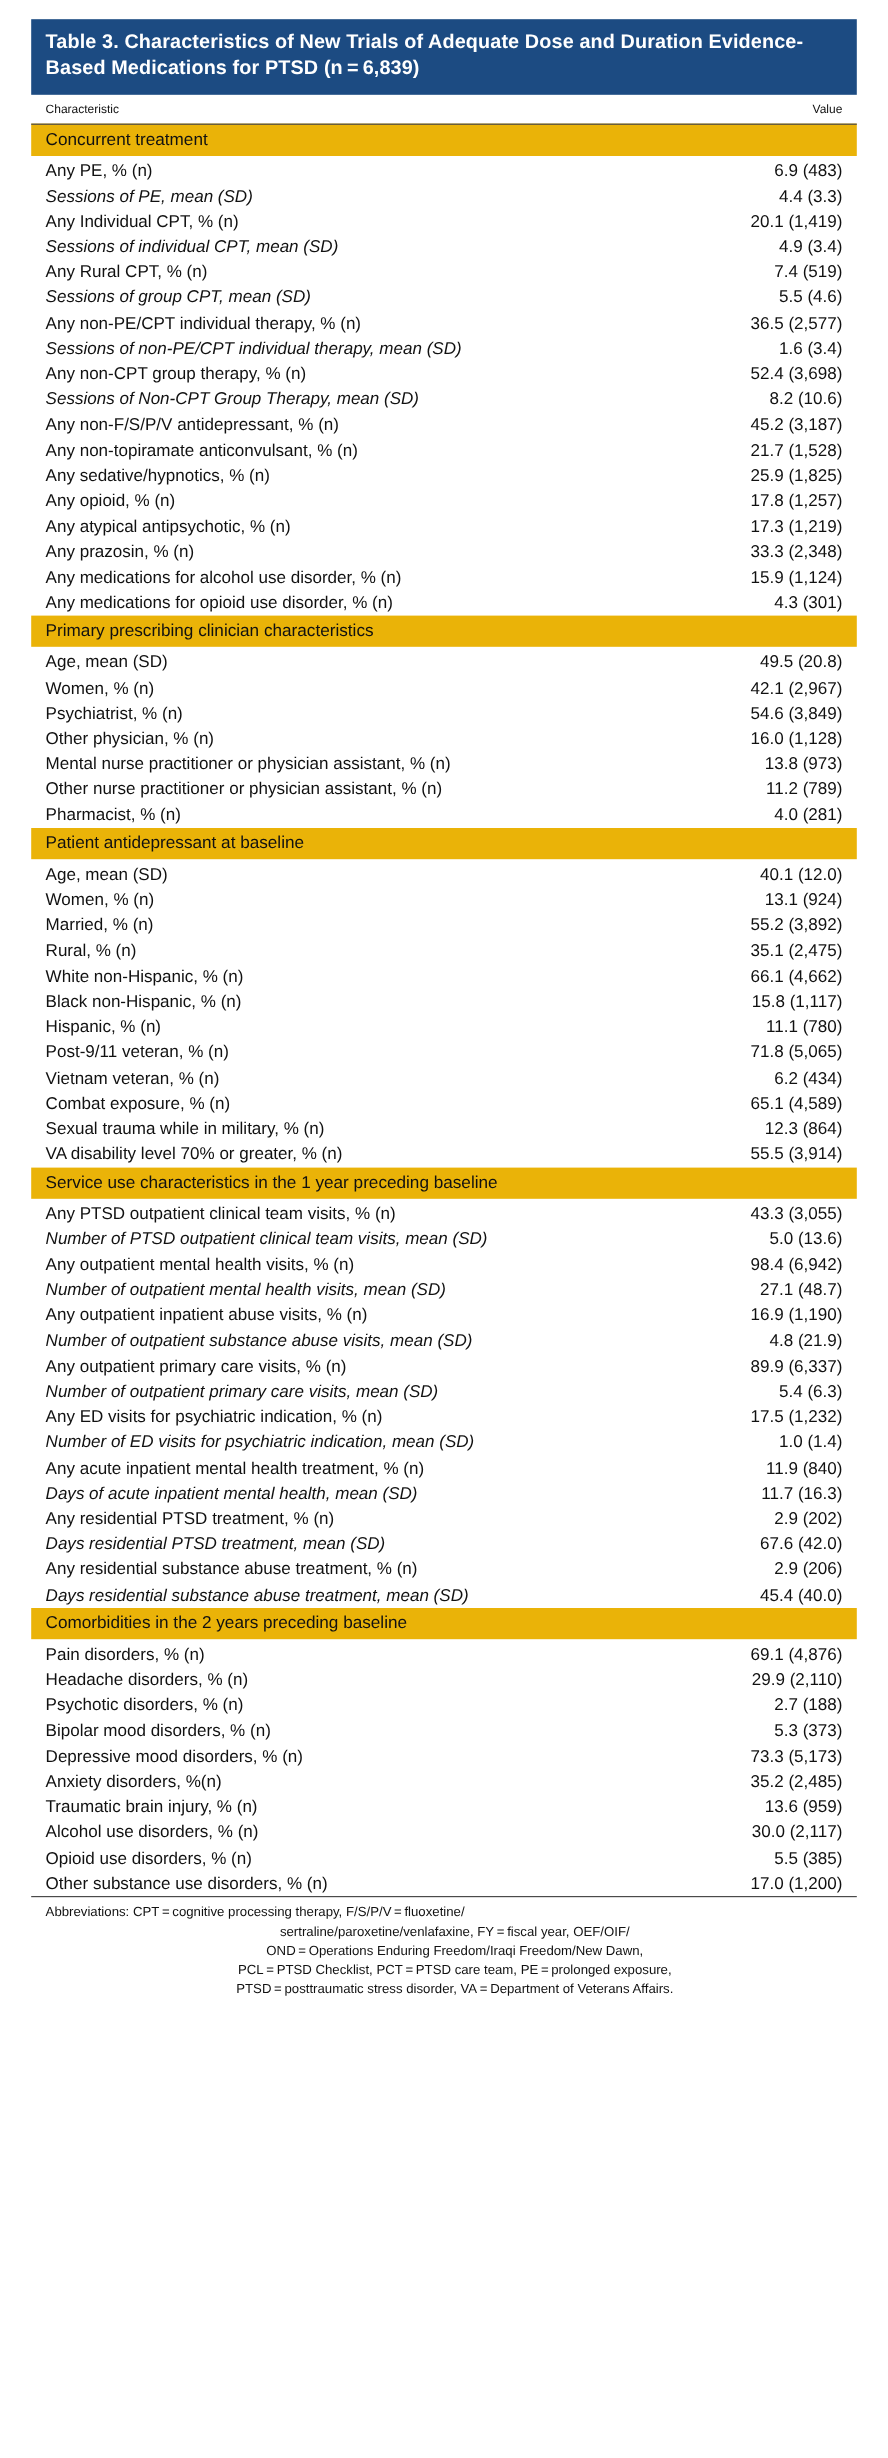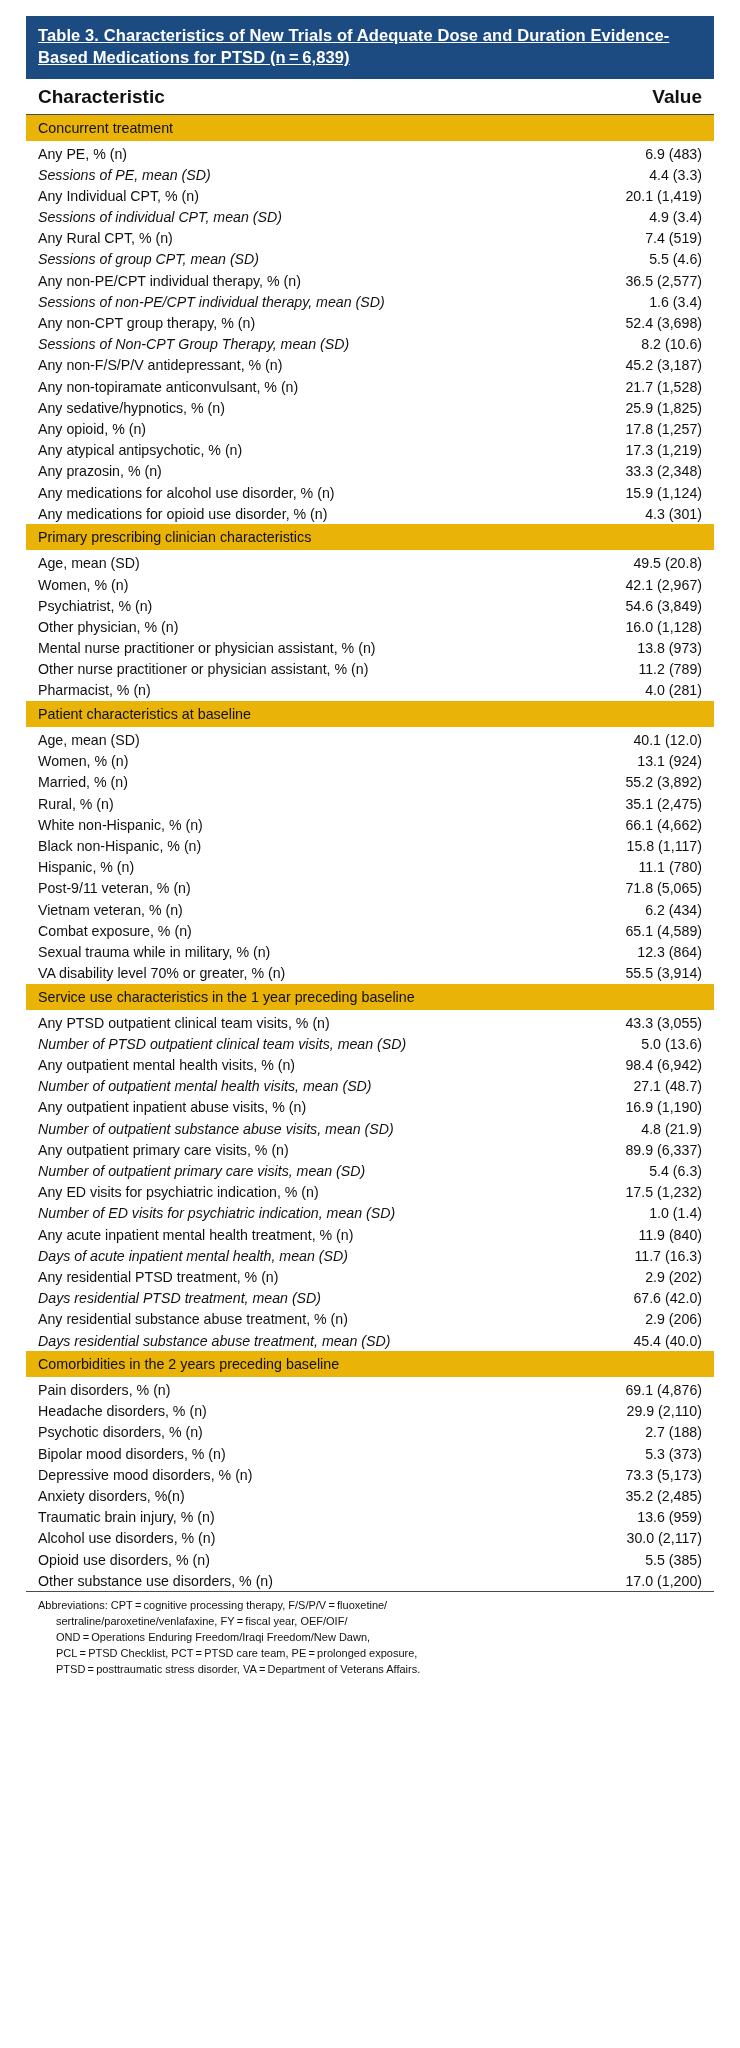--- a/index.html
+++ b/index.html
@@ -16,37 +16,35 @@
     margin: 16px auto 0 auto;
   }
   .table-title {
     background: #1c4b82;
     color: #ffffff;
     font-size: 16.5px;
     font-weight: bold;
     line-height: 1.32;
     padding: 9px 12px 10px 12px;
     letter-spacing: 0.1px;
-    text-decoration: underline;
   }
   table.data {
     width: 100%;
     border-collapse: collapse;
     font-size: 14.2px;
     color: #111111;
   }
   table.data td {
     padding: 0;
     vertical-align: baseline;
   }
   tr.header-row td {
-    font-size: 19px;
+    font-size: 10px;
     padding: 7px 12px 6px 12px;
     border-bottom: 1.5px solid #4a4a4a;
-    font-weight: bold;
   }
   tr.section-row td {
     background: #eab308;
     padding: 5px 12px 5px 12px;
     font-size: 14.3px;
   }
   tr.data-row td {
     padding: 2.6px 12px 2.6px 12px;
   }
   tr.data-row.first-in-section td {
@@ -79,20 +77,21 @@
     color: #111111;
     line-height: 1.45;
     padding: 6px 12px 14px 12px;
     box-sizing: border-box;
   }
   .footnotes div.fn-line {
     text-indent: 0;
   }
   .footnotes div.fn-cont {
     padding-left: 18px;
+    text-align: center;
   }
 </style>
 </head>
 <body>
 
 <div class="table-wrap">
   <div class="table-title">Table 3. Characteristics of New Trials of Adequate Dose and Duration Evidence-Based Medications for PTSD (n = 6,839)</div>
   <table class="data">
     <tbody id="table-body">
         <tr class="header-row">
@@ -199,21 +198,21 @@
         </tr>
         <tr class="data-row">
           <td class="label">Other nurse practitioner or physician assistant, % (n)</td>
           <td class="value">11.2 (789)</td>
         </tr>
         <tr class="data-row">
           <td class="label">Pharmacist, % (n)</td>
           <td class="value">4.0 (281)</td>
         </tr>
         <tr class="section-row">
-          <td colspan="2">Patient characteristics at baseline</td>
+          <td colspan="2">Patient antidepressant at baseline</td>
         </tr>
         <tr class="data-row first-in-section">
           <td class="label">Age, mean (SD)</td>
           <td class="value">40.1 (12.0)</td>
         </tr>
         <tr class="data-row">
           <td class="label">Women, % (n)</td>
           <td class="value">13.1 (924)</td>
         </tr>
         <tr class="data-row">

